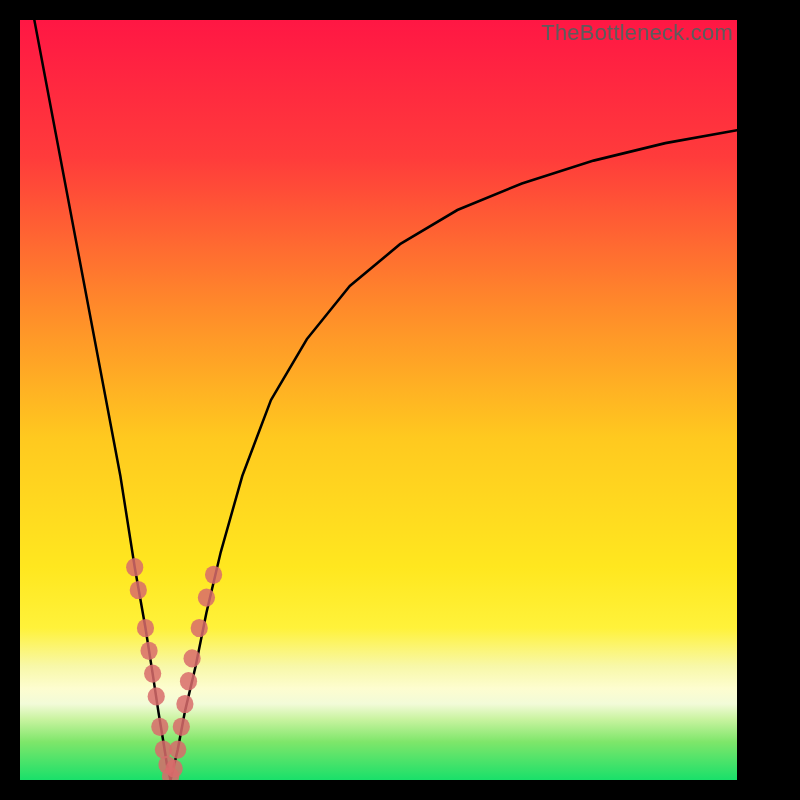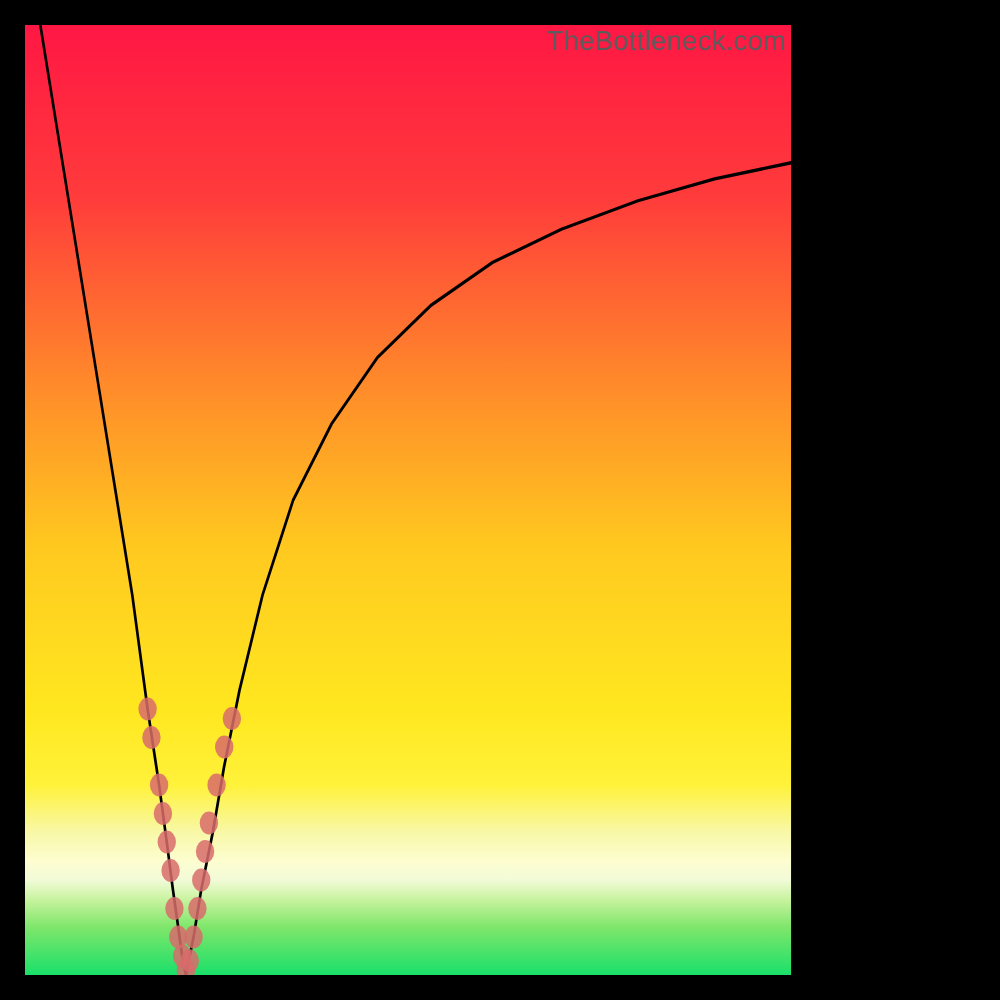--- a/index.html
+++ b/index.html
@@ -15,21 +15,21 @@
     position: absolute;
     top: 0; left: 0;
     width: 800px;
     height: 800px;
     background: #000;
   }
   .plot-area {
     position: absolute;
     top: 20px;
     left: 20px;
-    width: 613px;
+    width: 717px;
     height: 760px;
   }
   .gradient-bg {
     position: absolute;
     top: 0; left: 0;
     width: 100%;
     height: 100%;
   }
   .watermark {
     position: absolute;

